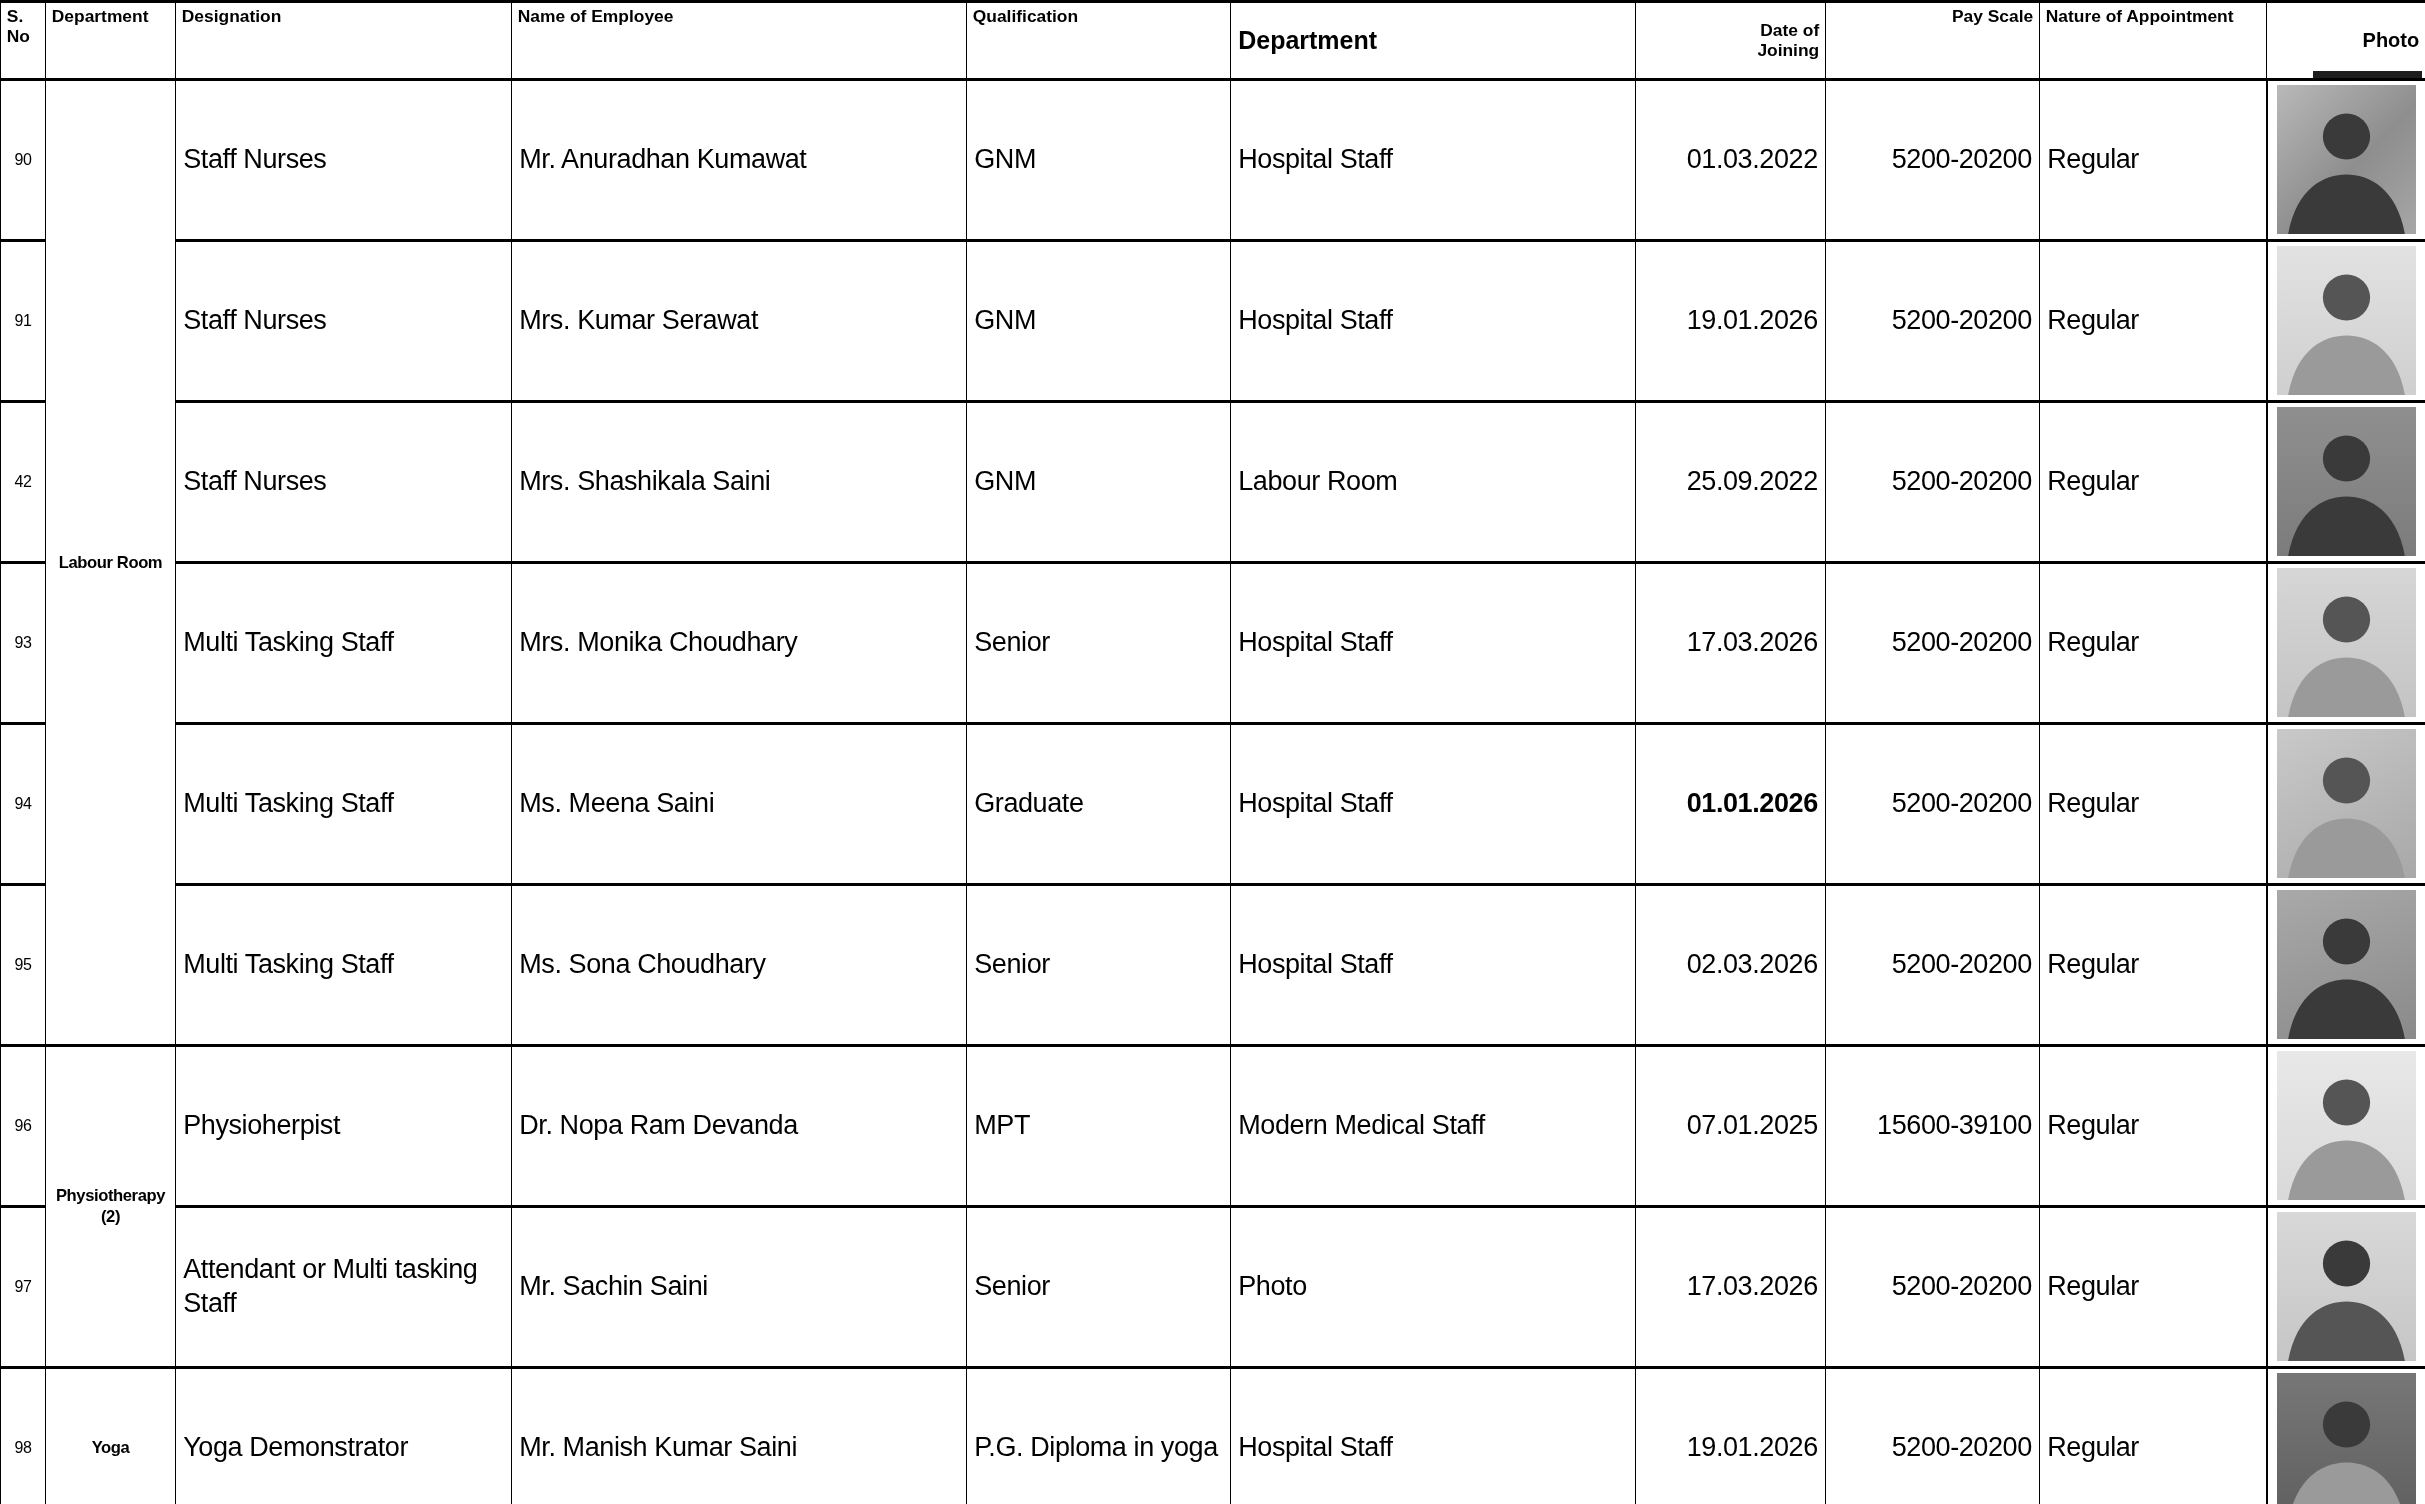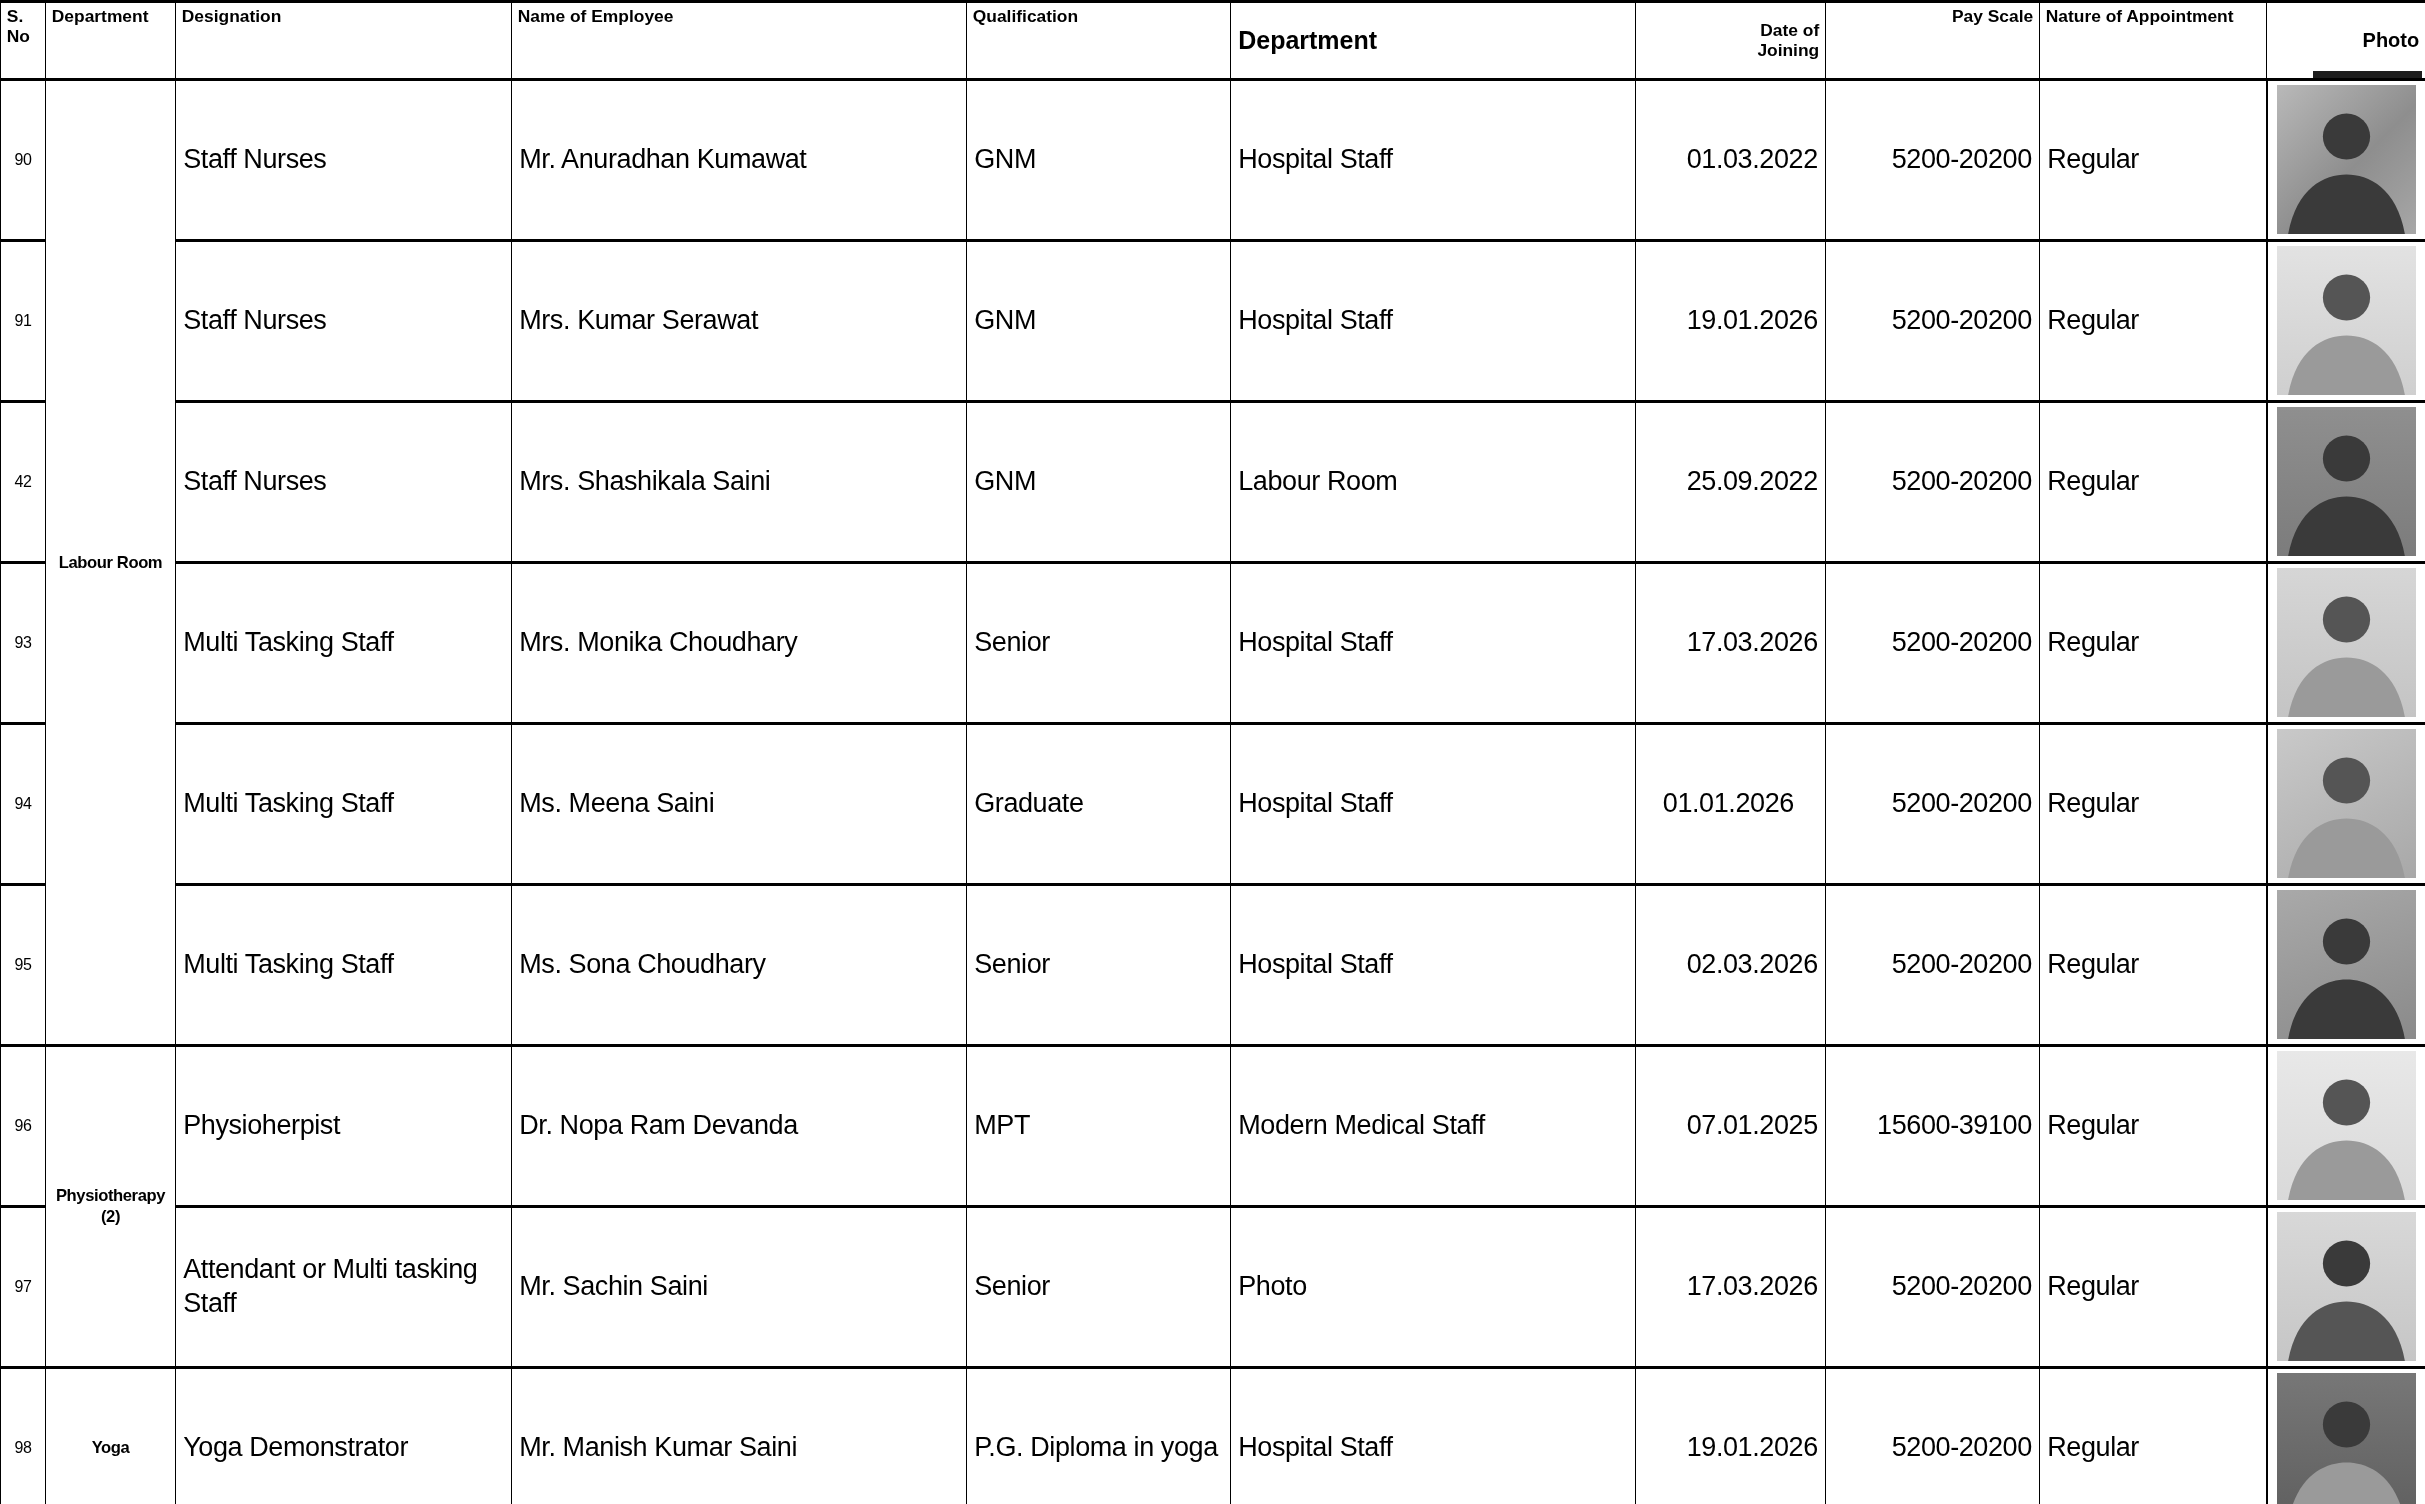--- a/index.html
+++ b/index.html
@@ -53,21 +53,21 @@
     padding: 2.9px 7.2px;
     line-height: 1.25;
   }
   td.sno { font-size: 16px; text-align: center; padding: 1.4px; }
   td.group {
     font-size: 16.6px; font-weight: bold;
     text-align: center; white-space: pre-line;
     padding: 1.4px 2.9px; line-height: 1.3;
   }
   td.center { text-align: right; }
-  td.left-flush { text-align: center; padding-left: 2.9px; }
+  td.left-flush { text-align: right; padding-left: 2.9px; font-weight: bold; }
   td.photo-cell { padding: 4.3px; border-left-width: 2.9px; }
   .photo {
     width: 139px; height: 149px;
     margin: 0 auto;
     position: relative;
     overflow: hidden;
   }
   .photo svg { width: 100%; height: 100%; display: block; }
   
   .ph-0 { background: linear-gradient(135deg,#b9b9b9,#8e8e8e 55%,#a7a7a7); }

